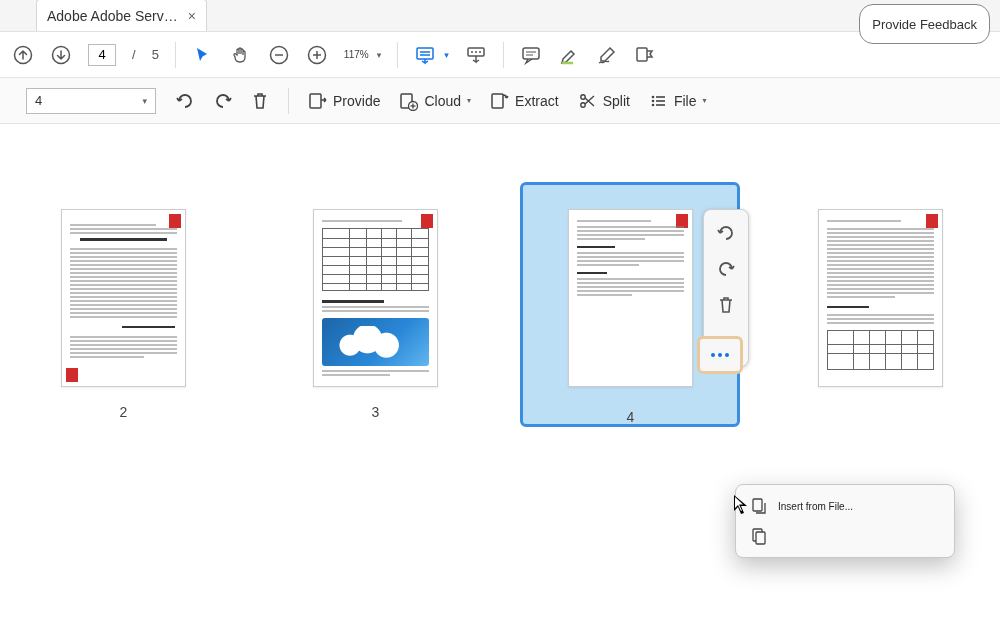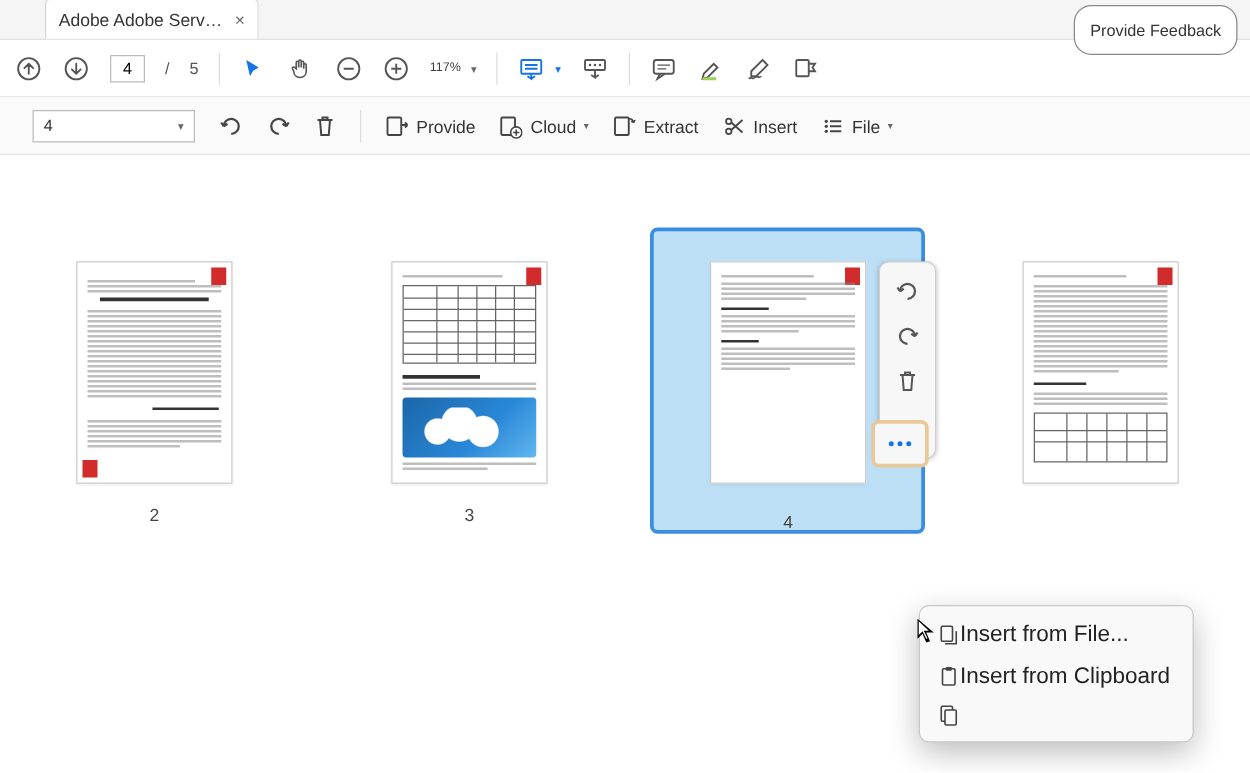--- a/index.html
+++ b/index.html
@@ -215,22 +215,23 @@
     width: 220px;
     background: #f9f9f9;
     border: 1px solid #c8c8c8;
     border-radius: 8px;
     box-shadow: 0 8px 24px rgba(0,0,0,.25);
     padding: 6px 0;
     z-index: 50;
   }
   .ctx-item {
     display:flex; align-items:center;
+    gap:10px;
     padding: 6px 14px;
-    font-size: 18px;
+    font-size: 10px;
     color:#222;
   }
   .ctx-item .ctx-icon { width:18px; height:18px; display:flex; align-items:center; justify-content:center; }
 
   svg { display:block; }
 </style>
 </head>
 <body>
 
 <div class="tabbar">
@@ -394,21 +395,21 @@
   </div>
 
   <div class="tb2-group">
     <span class="tb2-icon">
       <svg width="20" height="20">
           <circle cx="6" cy="6" r="2.2" fill="none" stroke="#444" stroke-width="1.4"></circle>
           <circle cx="6" cy="14" r="2.2" fill="none" stroke="#444" stroke-width="1.4"></circle>
           <path d="M8 7l9 8M8 13l9-8" stroke="#444" stroke-width="1.4"></path>
         </svg>
     </span>
-    <span>Insert</span>
+    <span>Split</span>
   </div>
 
   <div class="tb2-group">
     <span class="tb2-icon">
       <svg width="20" height="20">
           <circle cx="5" cy="6" r="1.3" fill="#444"></circle>
           <line x1="8" y1="6" x2="17" y2="6" stroke="#444" stroke-width="1.6"></line>
           <circle cx="5" cy="10" r="1.3" fill="#444"></circle>
           <line x1="8" y1="10" x2="17" y2="10" stroke="#444" stroke-width="1.6"></line>
           <circle cx="5" cy="14" r="1.3" fill="#444"></circle>
@@ -585,29 +586,20 @@
         <svg width="18" height="18">
             <rect x="3" y="2" width="9" height="12" rx="1" fill="none" stroke="#444" stroke-width="1.3"></rect>
             <path d="M6 16h9V6" fill="none" stroke="#444" stroke-width="1.3"></path>
           </svg>
       </span>
       <span>Insert from File...</span>
     </div>
     <div class="ctx-item">
       <span class="ctx-icon">
         <svg width="18" height="18">
-            <rect x="4" y="3" width="10" height="13" rx="1" fill="none" stroke="#444" stroke-width="1.3"></rect>
-            <rect x="6.5" y="1.5" width="5" height="3" rx="1" fill="#444"></rect>
-          </svg>
-      </span>
-      <span>Insert from Clipboard</span>
-    </div>
-    <div class="ctx-item">
-      <span class="ctx-icon">
-        <svg width="18" height="18">
             <rect x="3" y="2" width="9" height="12" rx="1" fill="none" stroke="#444" stroke-width="1.3"></rect>
             <rect x="6" y="5" width="9" height="12" rx="1" fill="#f9f9f9" stroke="#444" stroke-width="1.3"></rect>
           </svg>
       </span>
 
     </div>
 
   </div>
 
   <svg class="cursor" viewBox="0 0 16 22">

